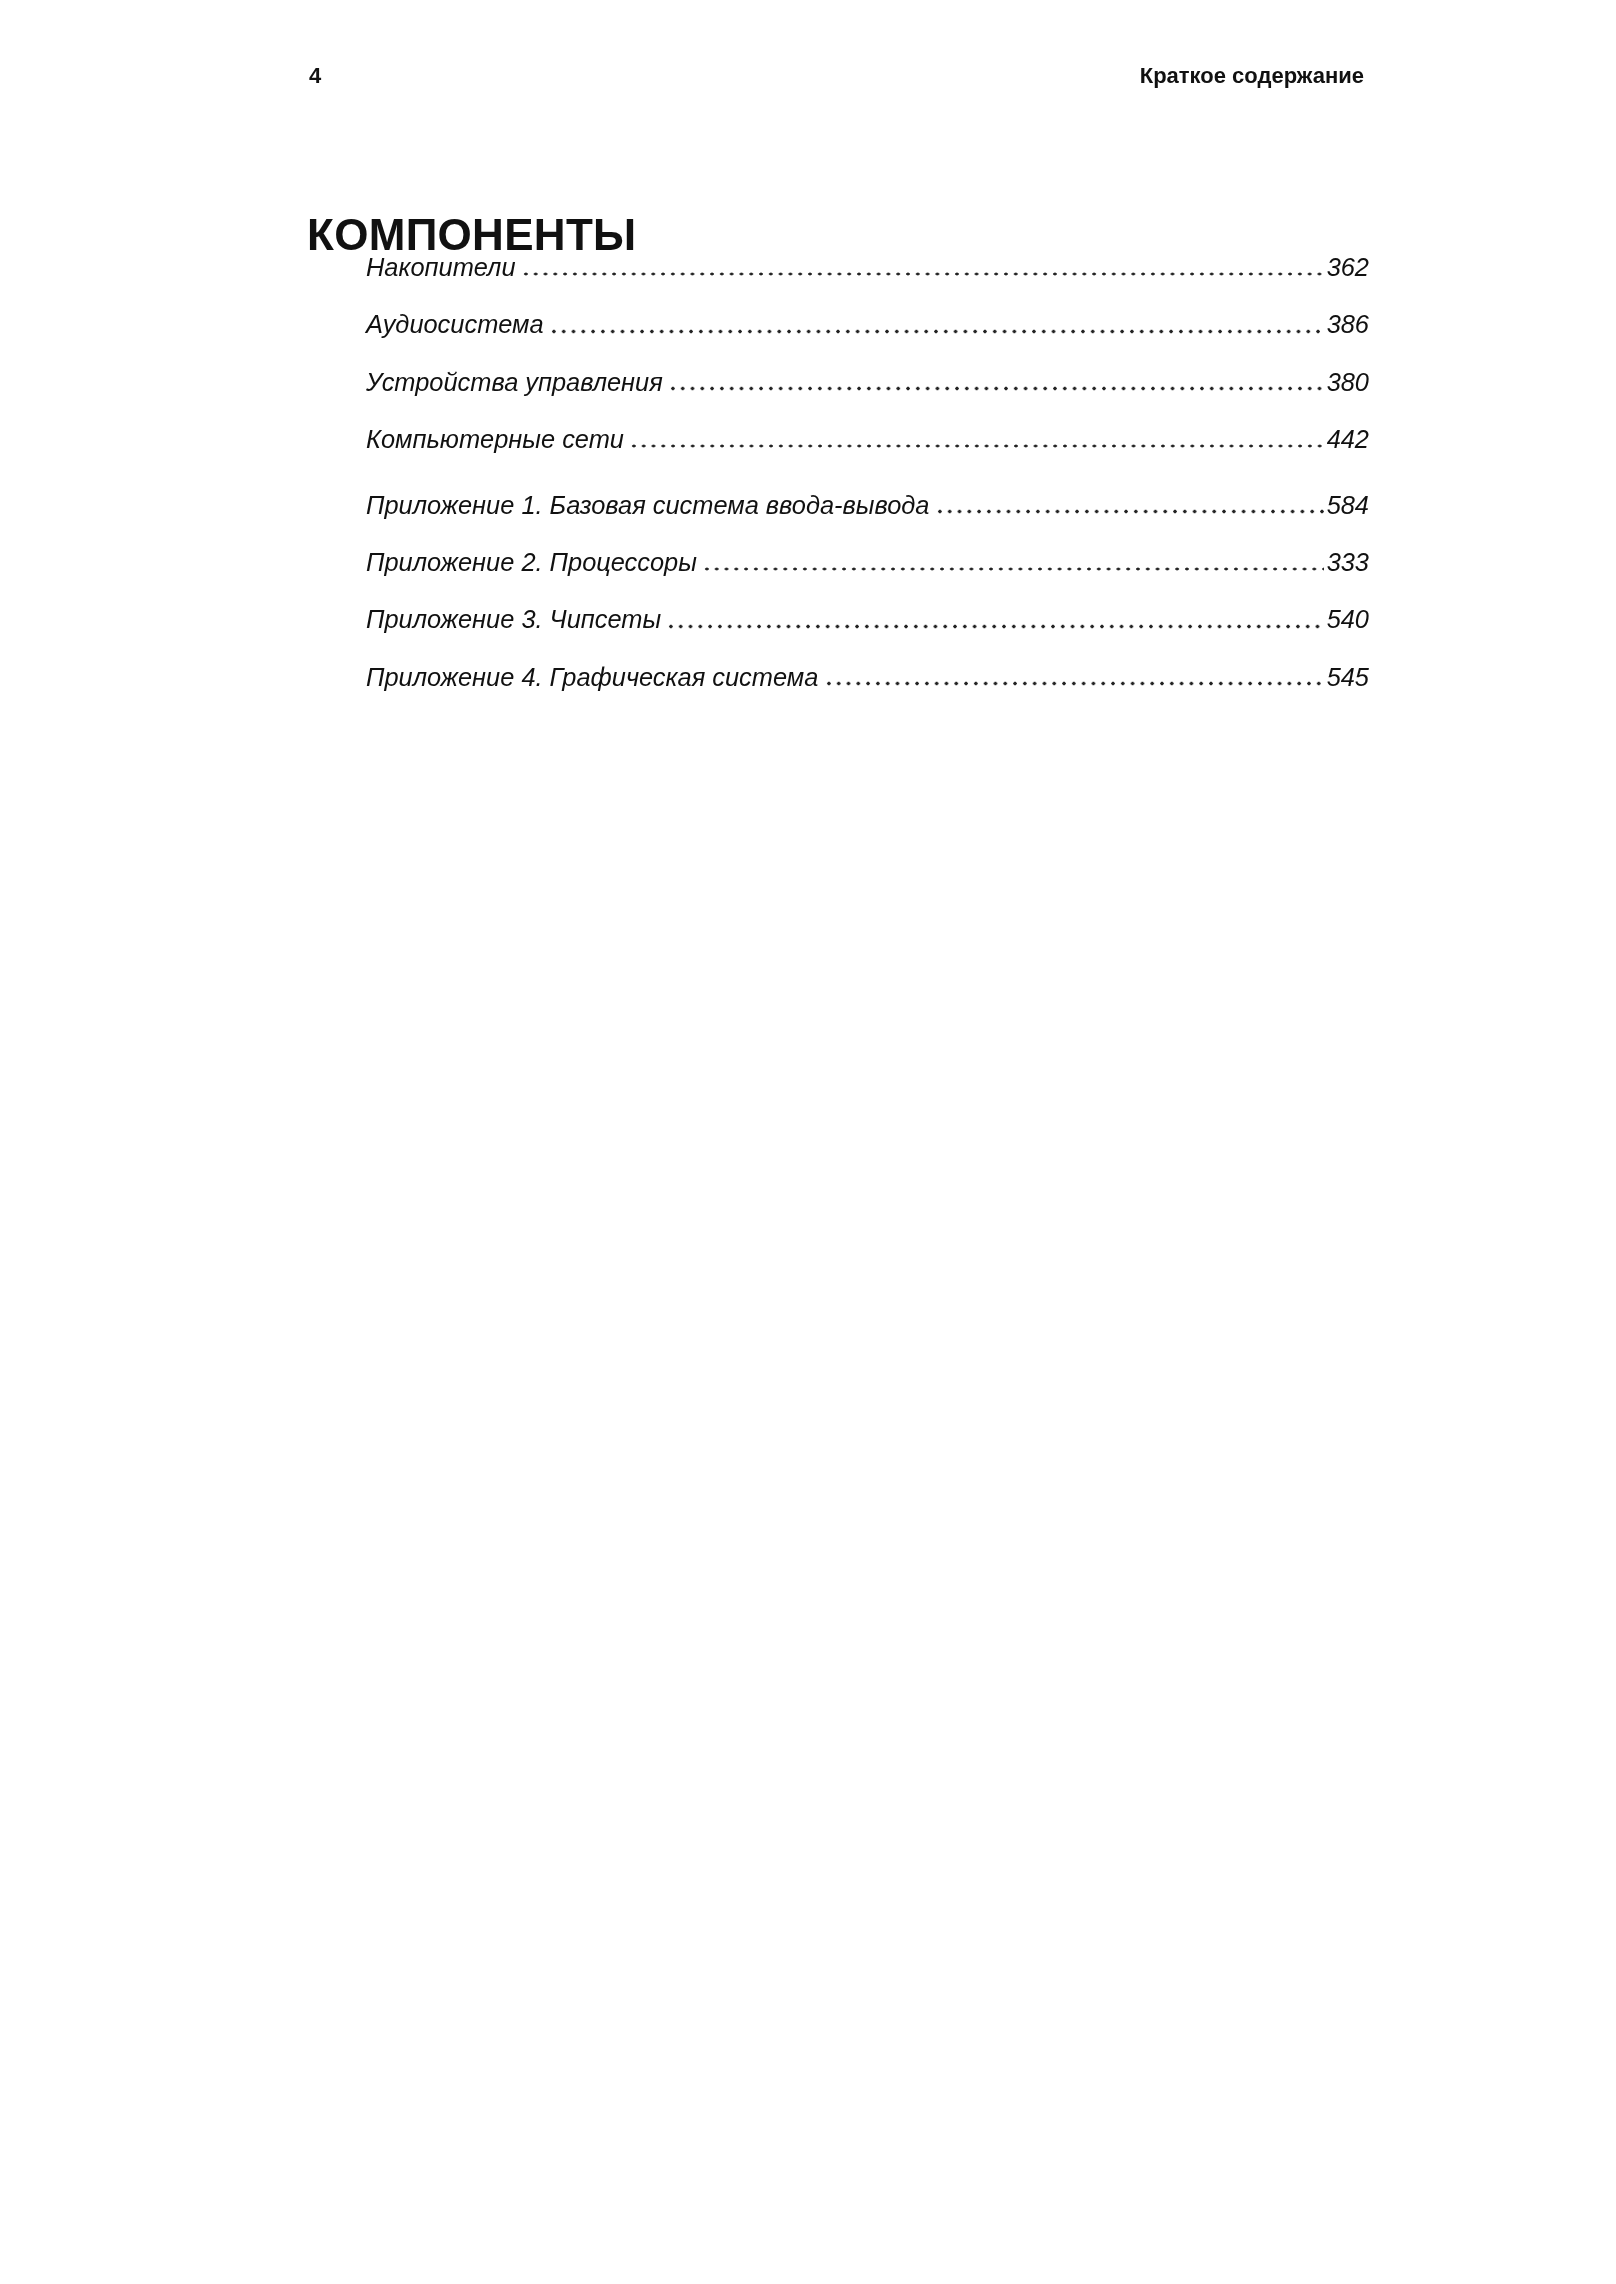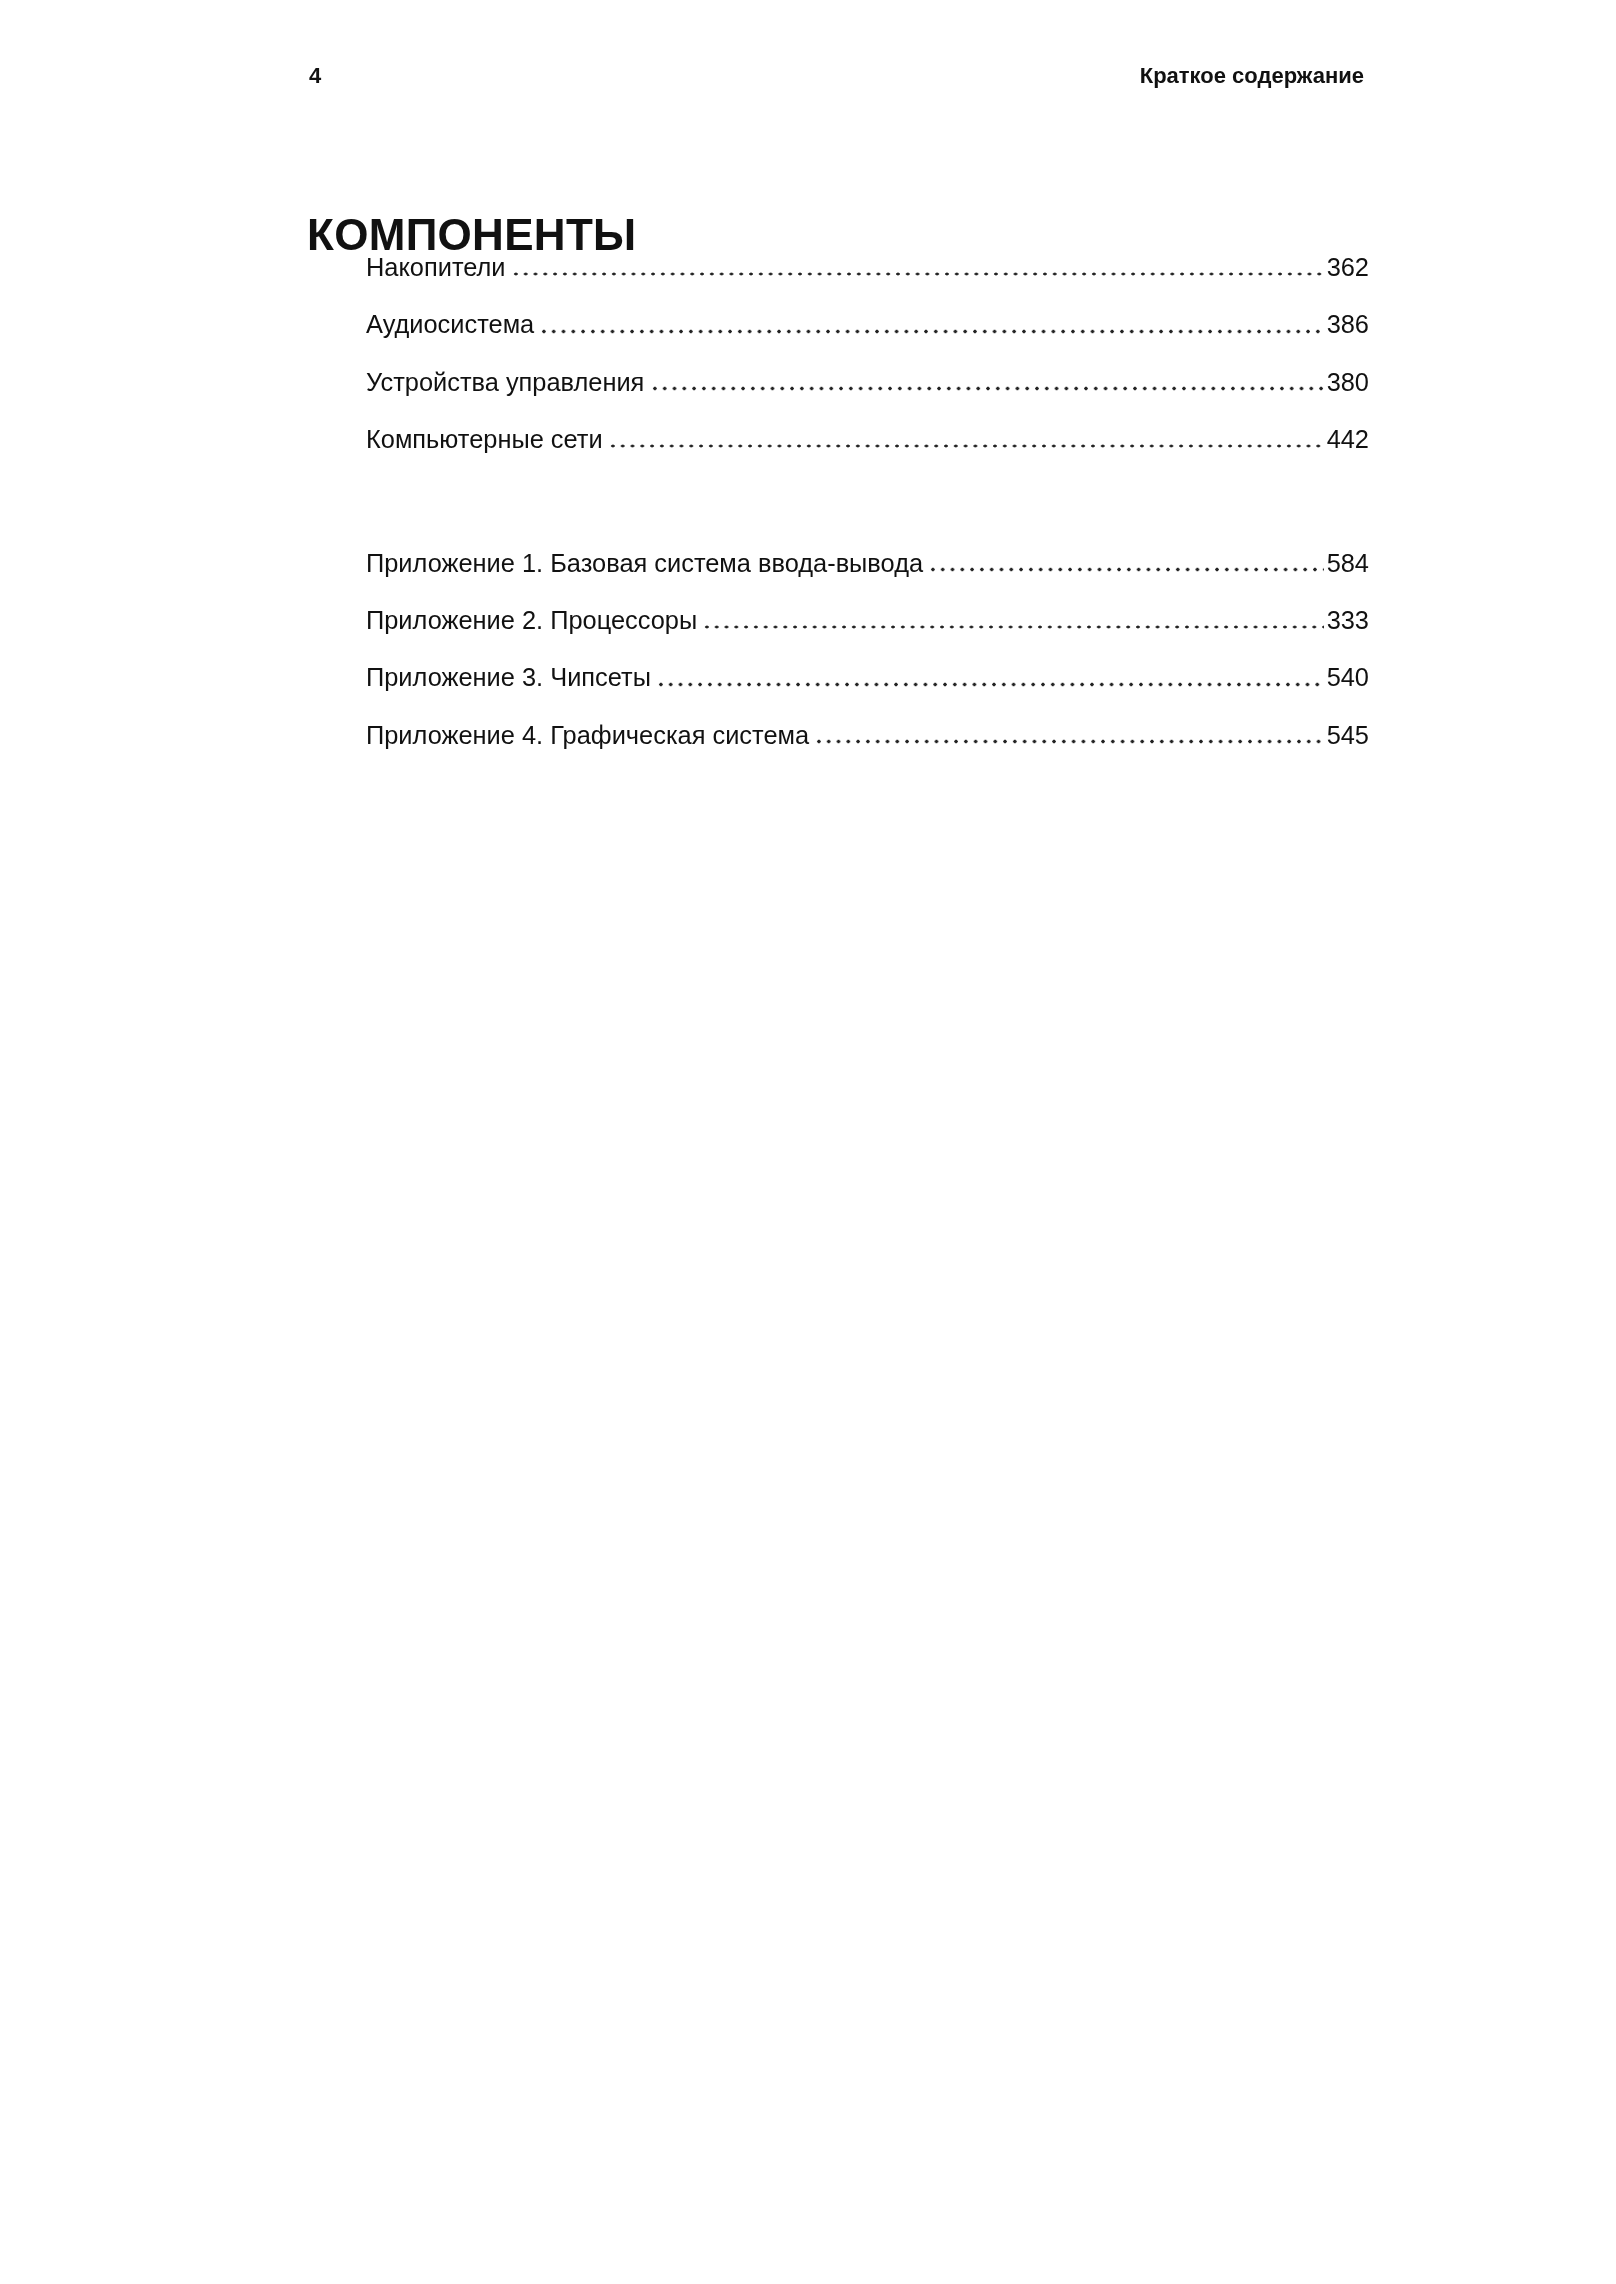--- a/index.html
+++ b/index.html
@@ -49,23 +49,24 @@
 
   
   .toc {
     position: absolute;
     top: 255px;
     left: 366px;
     width: 1003px;
   }
   .toc-group {
     display: block;
+    font-style: italic;
   }
   .toc-group.second {
-    margin-top: 98px;
+    margin-top: 40px;
   }
   .toc-row {
     display: flex;
     align-items: flex-end;
     font-size: 25.4px;
     line-height: 1;
     margin-bottom: 32px;
   }
   .toc-title {
     white-space: nowrap;

